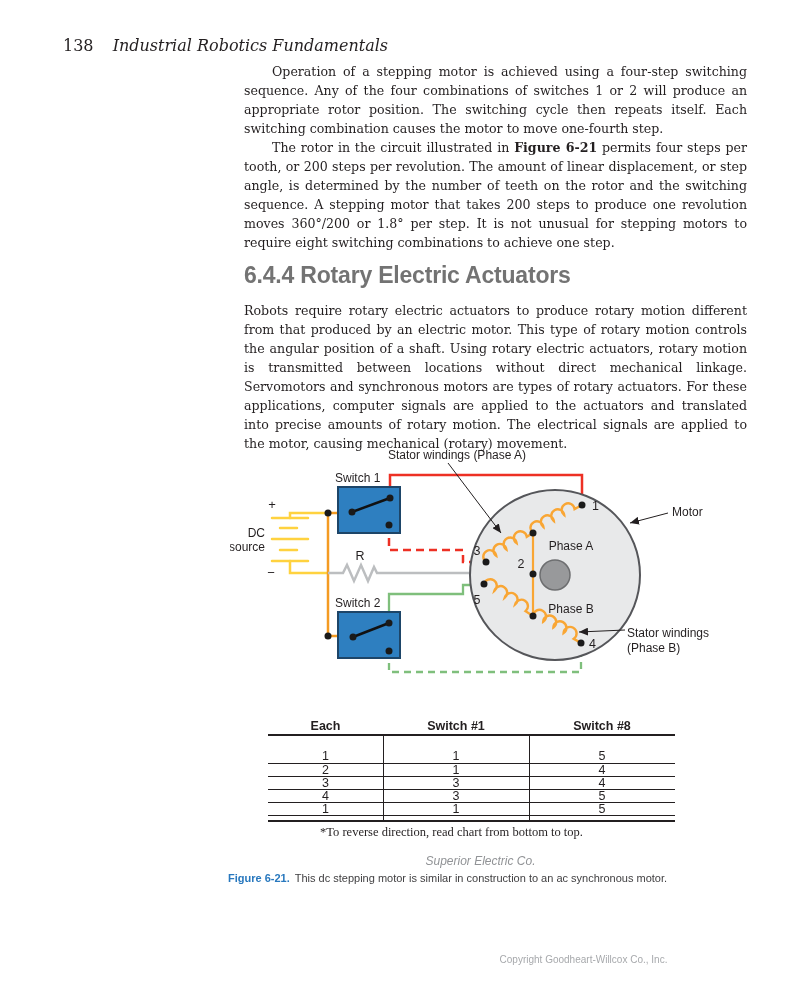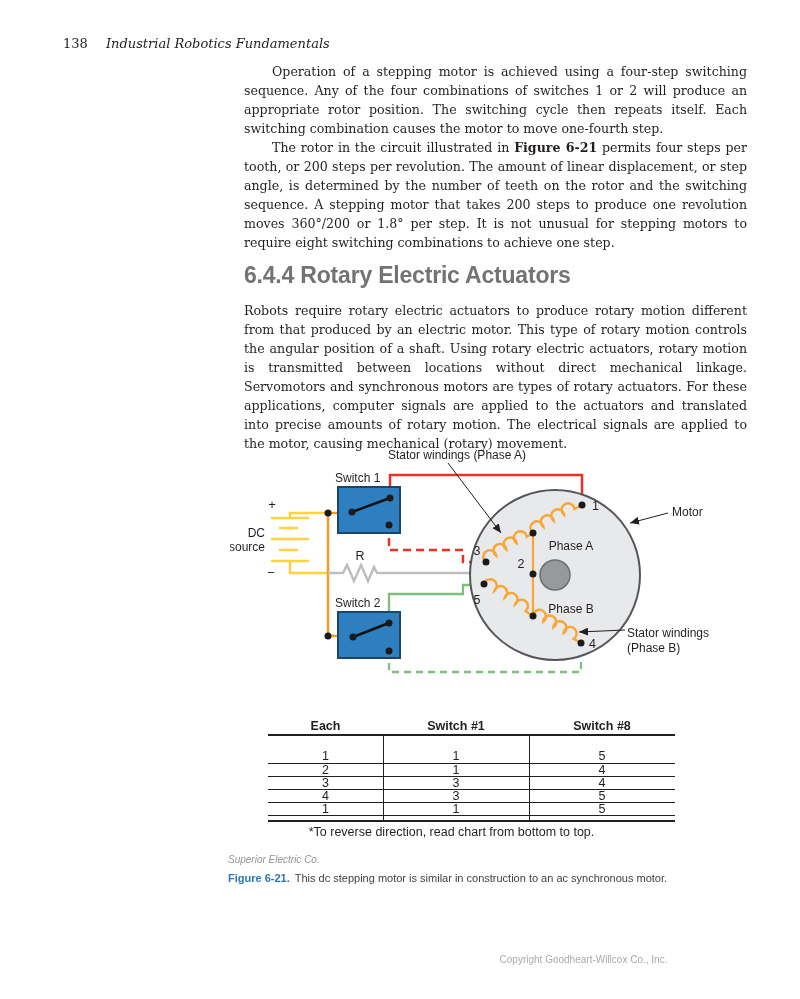--- a/index.html
+++ b/index.html
@@ -1,20 +1,20 @@
 <!DOCTYPE html>
 <html><head>
 <meta charset="utf-8">
 <style>
   html,body{margin:0;padding:0;background:#ffffff;}
   .page{position:relative;width:800px;height:999px;background:#ffffff;overflow:hidden;
         font-family:"DejaVu Serif",serif;color:#231f20;}
 
   
-  .runhead{position:absolute;top:36px;left:63px;font-size:13px;}
+  .runhead{position:absolute;top:36px;left:63px;font-size:16px;}
   .runhead .pagenum{font-style:normal;}
   .runhead .runtitle{font-style:italic;margin-left:14px;}
 
   
   .bodytext{position:absolute;left:244px;top:62px;width:503px;
             font-size:12.6px;line-height:19px;text-align:justify;}
   .bodytext p{margin:0;}
   .bodytext p.indent{text-indent:28px;}
   .bodytext h2{font-family:"Liberation Sans",sans-serif;font-size:23px;font-weight:bold;
                margin:14px 0 16px 0;color:#737373;letter-spacing:-0.2px;}
@@ -30,24 +30,24 @@
   .tbl-head{display:flex;margin-top:4px;}
   .tbl-head .tcell{font-weight:bold;padding-bottom:2px;font-size:12.5px;}
   .tbl-grid{position:relative;border-top:2px solid #231f20;border-bottom:2px solid #231f20;}
   .trow{display:flex;border-bottom:1px solid #231f20;height:12px;align-items:center;}
   .trow.first{height:26px;align-items:flex-end;padding-bottom:1px;}
   .tbl-spacer{height:4px;}
   .tcell{display:flex;justify-content:center;align-items:inherit;font-size:12.5px;line-height:12px;}
   .c1{width:115px;} .c2{width:146px;} .c3{width:146px;}
   .vline{position:absolute;top:0;bottom:0;width:1px;background:#231f20;}
   .vline.v1{left:115px;} .vline.v2{left:261px;}
-  .tbl-foot{text-align:center;font-size:12.5px;margin-top:3px;transform:translateX(-20px);}
-
-  .credit{position:absolute;left:228px;top:854px;width:505px;text-align:left;
-          font-family:"Liberation Sans",sans-serif;font-style:italic;font-size:10px;color:#919396;}
+  .tbl-foot{text-align:center;font-size:12.5px;margin-top:3px;transform:translateX(-20px);font-family:Liberation Serif, serif;}
+
+  .credit{position:absolute;left:228px;top:854px;width:505px;text-align:center;
+          font-family:"Liberation Sans",sans-serif;font-style:italic;font-size:12px;color:#919396;}
   .caption{position:absolute;left:228px;top:871px;width:512px;line-height:14px;
            font-family:"Liberation Sans",sans-serif;font-size:11px;color:#414042;}
   .caption .figlabel{color:#2878be;font-weight:bold;}
   .caption .captext{margin-left:5px;}
   .pagefooter{position:absolute;left:430px;top:954px;width:307px;text-align:center;
               font-family:"Liberation Sans",sans-serif;font-size:10px;color:#a7a9ac;}
 </style>
 </head>
 <body>
 

